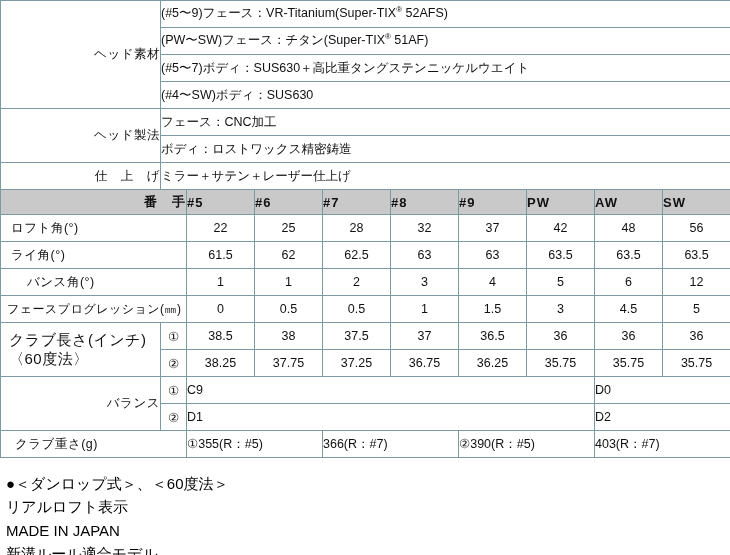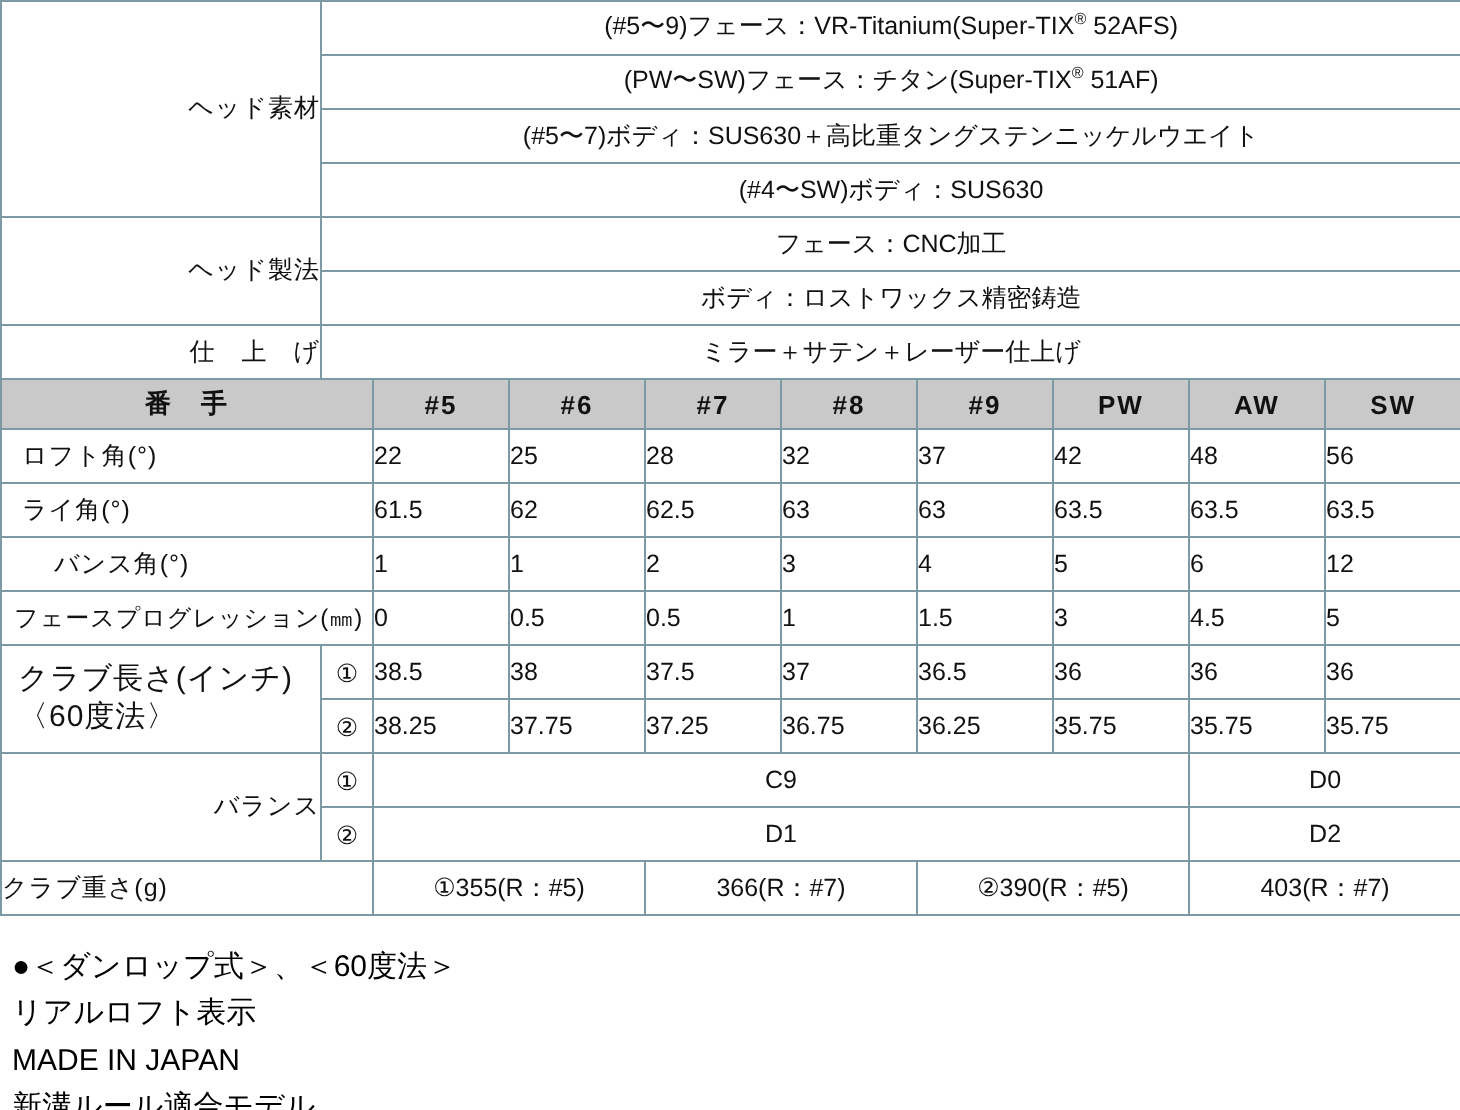--- a/index.html
+++ b/index.html
@@ -46,48 +46,48 @@
   td.lbl.small {
     font-size: 15px;
   }
   td.lbl.tiny {
     font-size: 12px;
   }
   
   td.txt {
     background: #e9f4f7;
     padding-left: 14px;
-    text-align: center;
+    text-align: left;
     font-size: 12.5px;
     border-radius: 11px;
   }
   
   tr.hdr td {
     background: #c9c9c9;
-    text-align: center;
     font-weight: bold;
     font-size: 13px;
     letter-spacing: 1px;
     height: 24px;
   }
   tr.hdr td.lbl {
     background: #c9c9c9;
   }
   td.num {
+    text-align: center;
     background: #e9f4f7;
     font-size: 12.5px;
   }
   td.idx {
     text-align: center;
     width: 26px;
     background: #dceef2;
     font-size: 10.5px;
   }
   td.span-c {
-    text-align: center;
+    text-align: left;
     background: #e9f4f7;
     font-size: 12.5px;
   }
   .sup {
     font-size: 8px;
     vertical-align: super;
   }
   .notes {
     padding: 14px 0 0 6px;
     font-size: 15px;
@@ -244,21 +244,21 @@
         <td class="span-c" colspan="6">C9</td>
         <td class="span-c" colspan="2">D0</td>
       </tr>
       <tr>
         <td class="idx">②</td>
         <td class="span-c" colspan="6">D1</td>
         <td class="span-c" colspan="2">D2</td>
       </tr>
 
       <tr>
-        <td class="lbl" colspan="2" style="text-align:left;padding-left:0">クラブ重さ(g)</td>
+        <td class="lbl" colspan="2" style="text-align:left;padding-left:14px">クラブ重さ(g)</td>
         <td class="span-c" colspan="2">①355(R：#5)</td>
         <td class="span-c" colspan="2">366(R：#7)</td>
         <td class="span-c" colspan="2">②390(R：#5)</td>
         <td class="span-c" colspan="2">403(R：#7)</td>
       </tr>
     </tbody>
   </table>
 
   <div class="notes">
     <div>●＜ダンロップ式＞、＜60度法＞</div>

